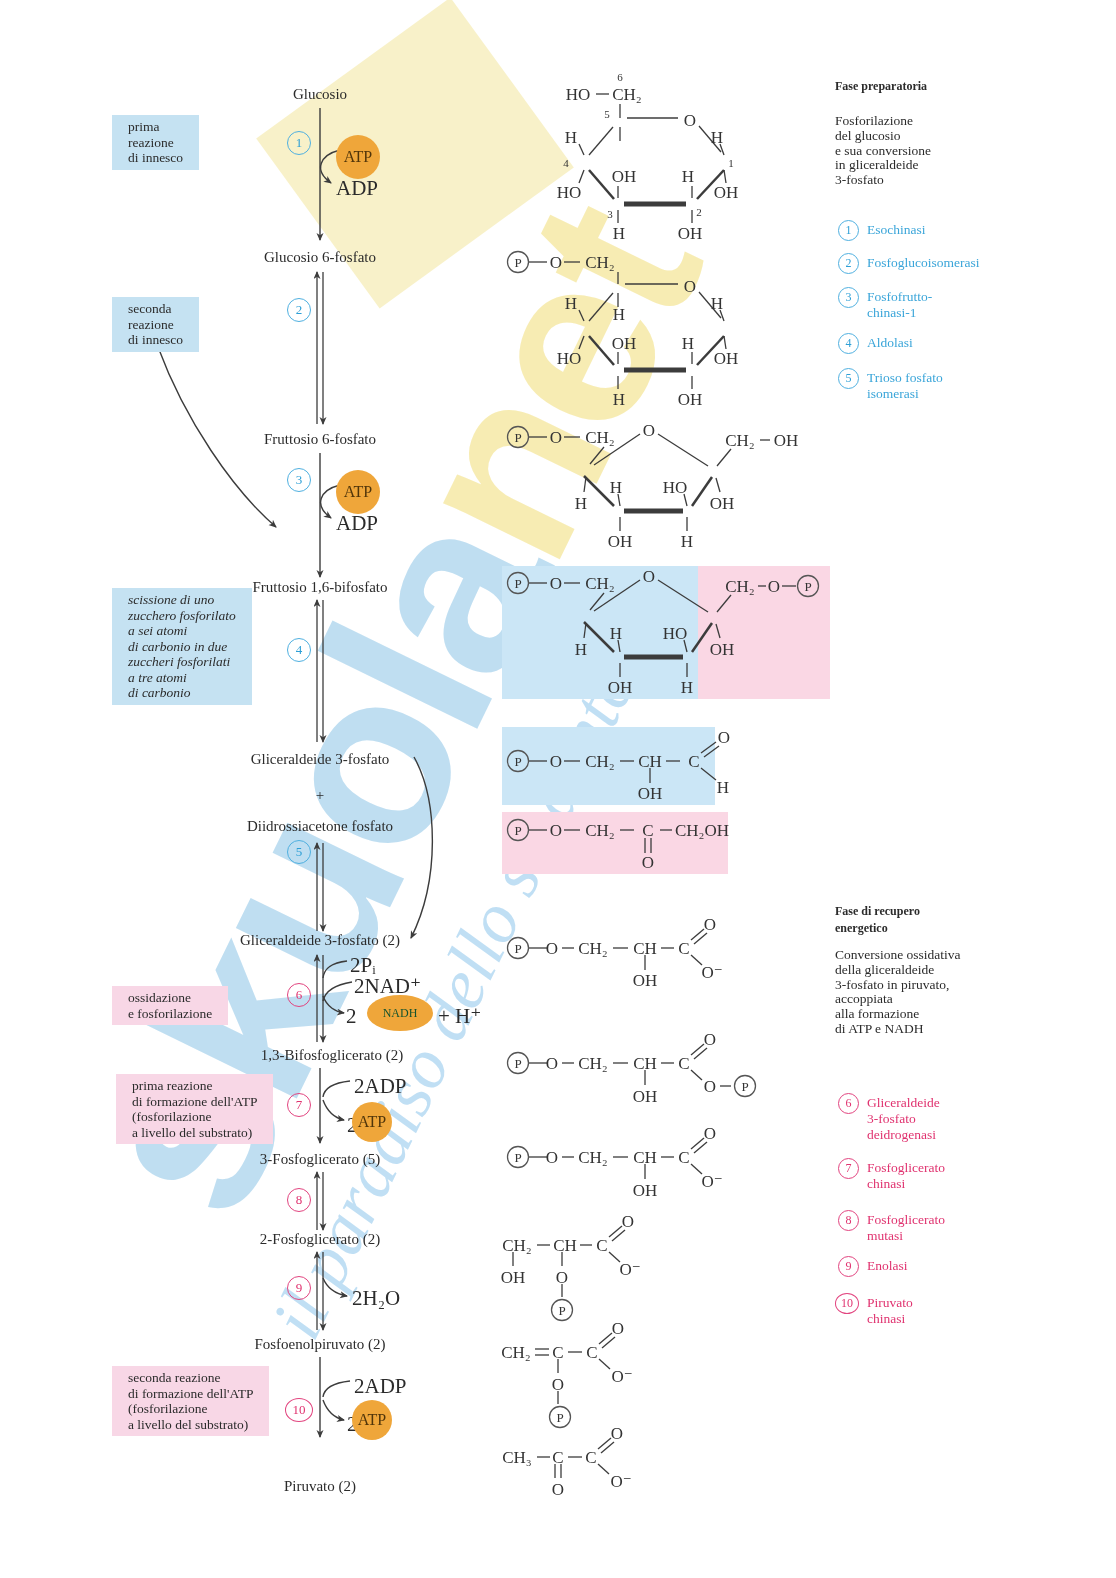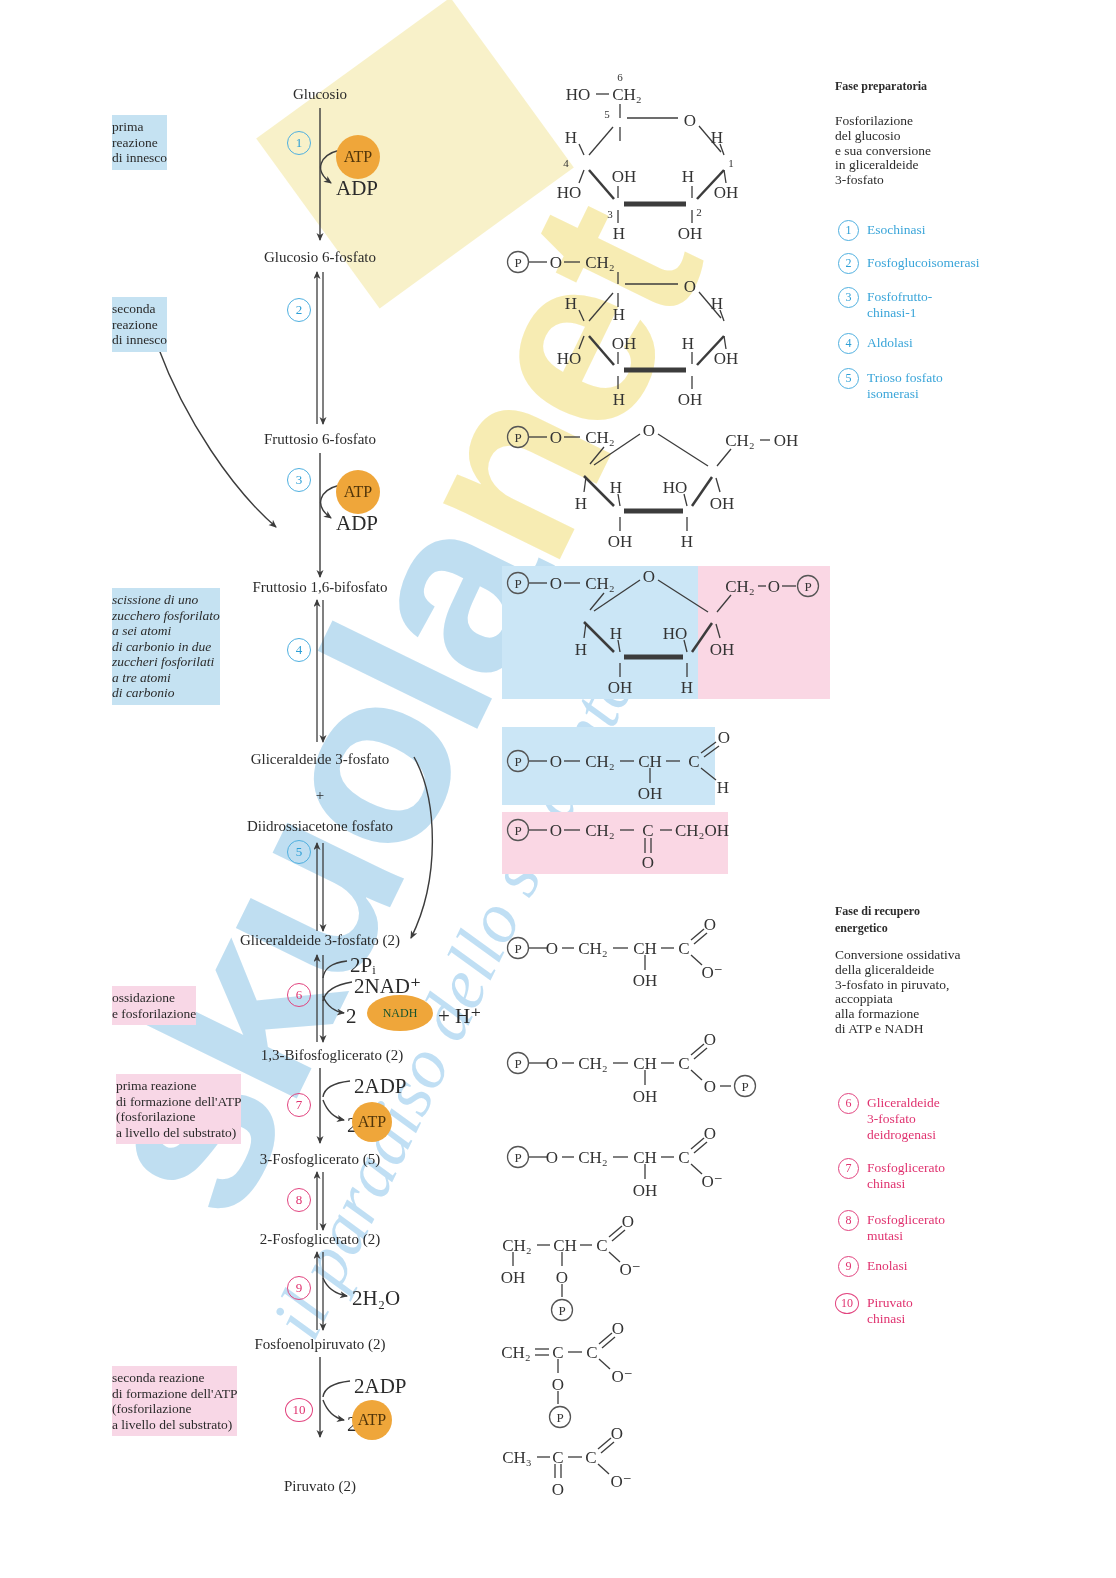--- a/index.html
+++ b/index.html
@@ -12,21 +12,21 @@
   .wm-skuola{left:30px;top:1130px;transform:rotate(-64deg);transform-origin:0 0;
      font-family:"Liberation Sans","DejaVu Sans",sans-serif;font-weight:bold;font-size:245px;letter-spacing:-8px;
      color:rgba(151,201,233,0.62);}
   .wm-skuola .net{color:rgba(246,233,166,0.85);}
   .wm-script{left:255px;top:1315px;transform:rotate(-64deg);transform-origin:0 0;
      font-style:italic;font-size:72px;color:rgba(168,211,240,0.72);}
   
   #art{position:absolute;left:0;top:0;z-index:1;}
   .lbl{position:absolute;z-index:2;font-size:15px;transform:translateX(-50%);white-space:nowrap;text-align:right;}
   .cf{position:absolute;z-index:2;font-size:21px;white-space:nowrap;}
-  .note{position:absolute;z-index:2;font-size:13.5px;line-height:15.5px;padding:4px 0;white-space:pre-line;}
+  .note{position:absolute;z-index:2;font-size:13.5px;line-height:15.5px;padding:4px 16px;white-space:pre-line;}
   .note.blue{background:#c5e2f2;}
   .note.pink{background:#f8d7e6;}
   .stepc{position:absolute;z-index:2;width:22px;height:22px;border-radius:50%;border:1.6px solid;
      display:flex;align-items:center;justify-content:center;font-size:13px;background:transparent;}
   .stepc.blue{border-color:#4fb0e0;color:#2d9fd6;}
   .stepc.pink{border-color:#e2447f;color:#e0326f;}
   .atp{position:absolute;z-index:2;background:#efa63a;border-radius:50%;display:flex;align-items:center;
      justify-content:center;font-size:16px;color:#50350a;}
   .nadh{position:absolute;z-index:2;background:#efa63a;border-radius:50%;display:flex;align-items:center;
      justify-content:center;font-size:12px;color:#14532d;}

